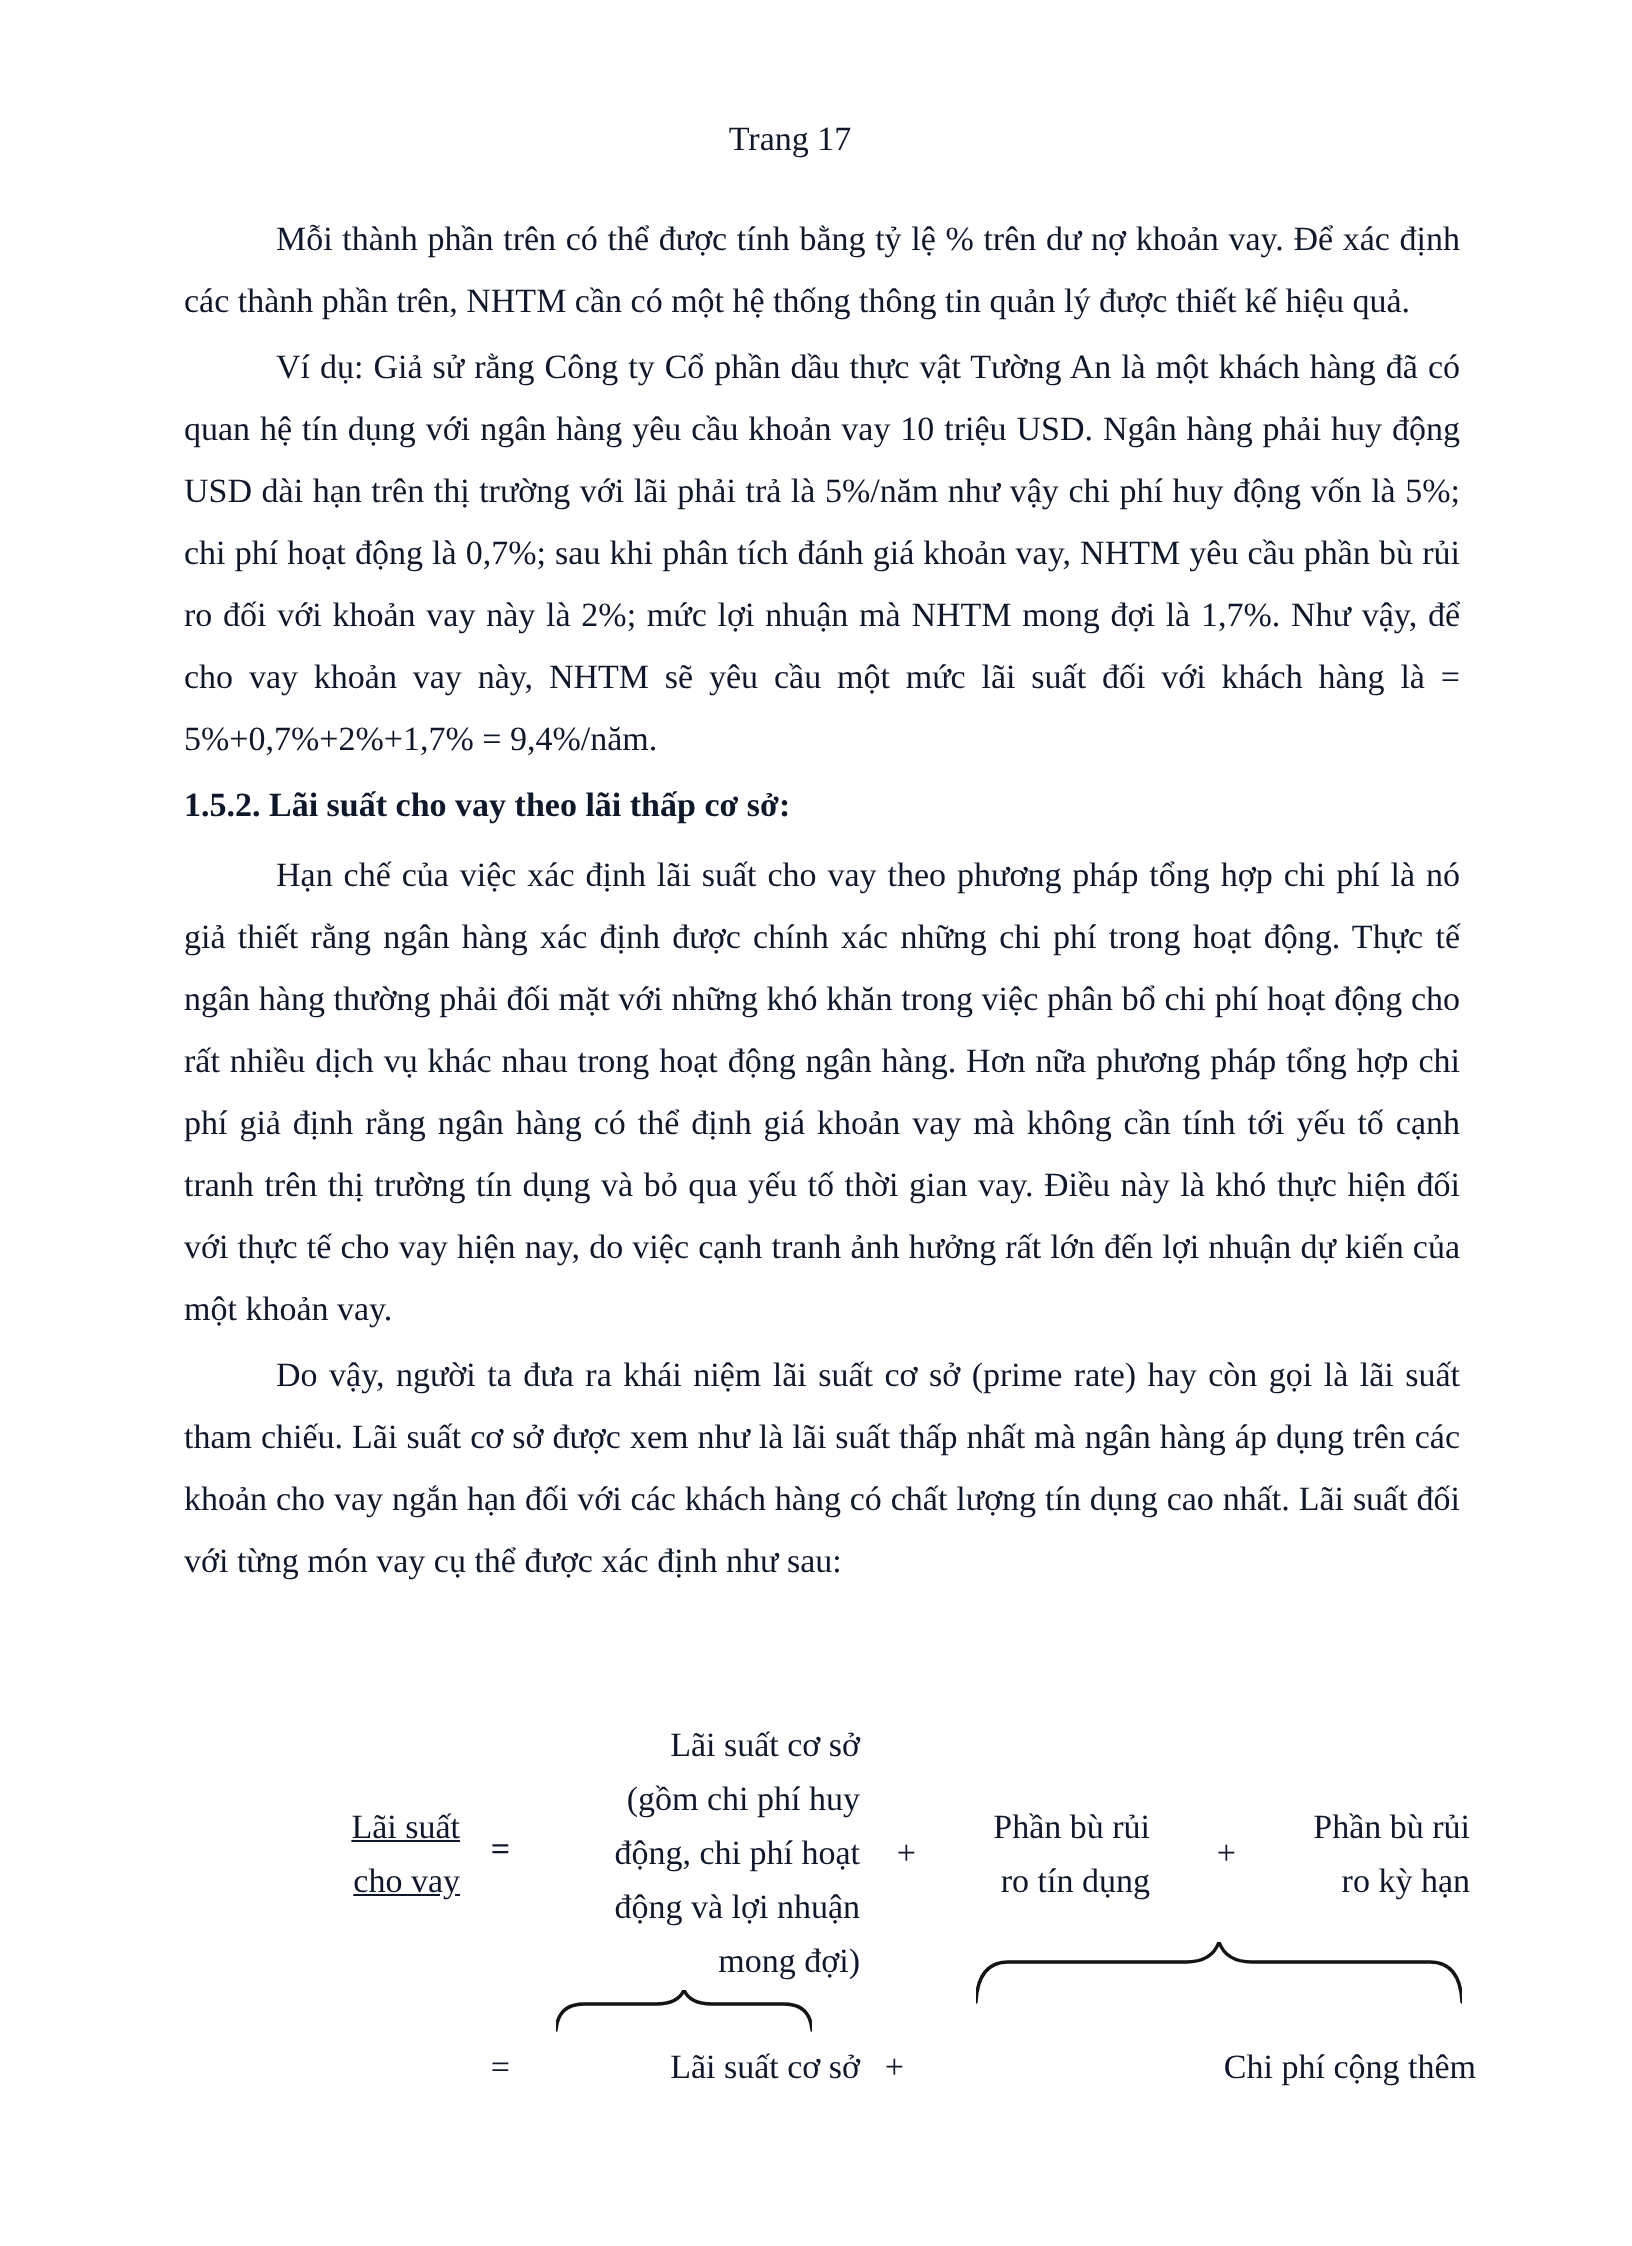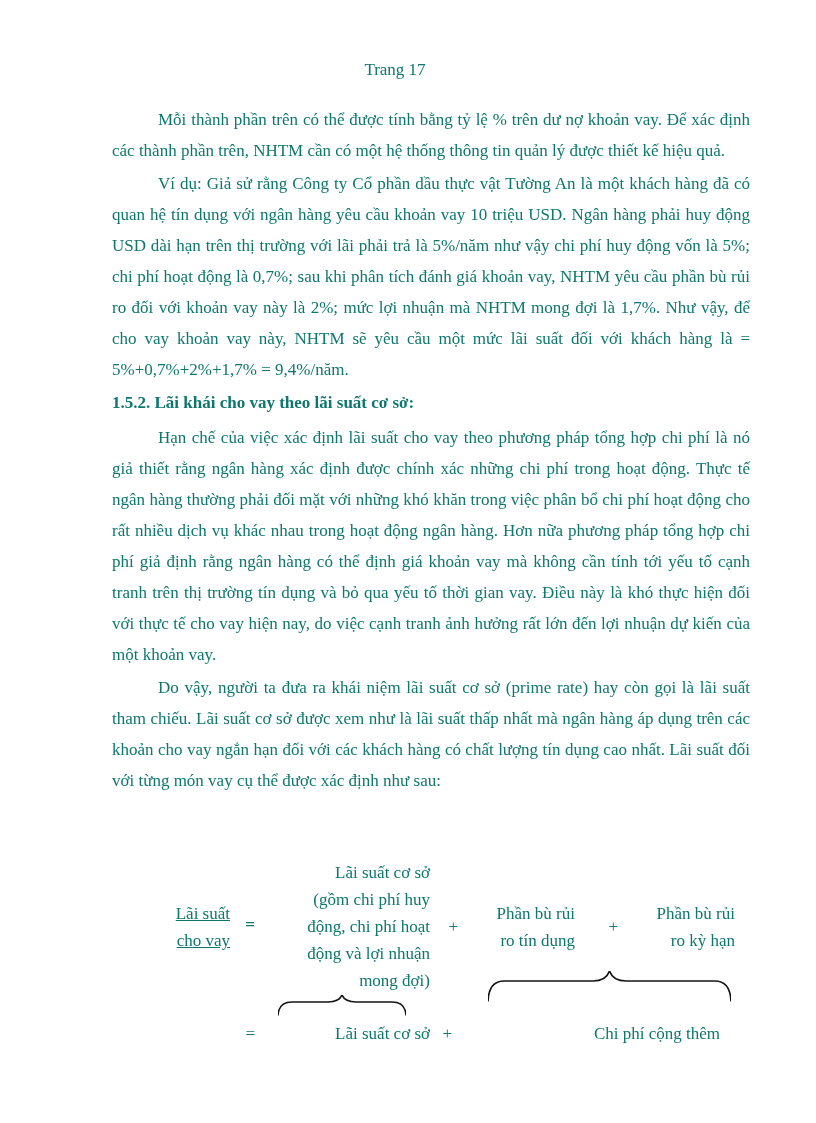--- a/index.html
+++ b/index.html
@@ -2,35 +2,35 @@
 <html lang="vi"><head>
 <meta charset="utf-8">
 <style>
   html, body { margin: 0; padding: 0; background: #ffffff; }
   .page {
     position: relative;
     width: 816px;
     height: 1123px;
     background: #ffffff;
     font-family: "Liberation Serif", "DejaVu Serif", serif;
-    color: #0f766e;
+    color: #0f172a;
     overflow: hidden;
   }
   .page-number {
     position: absolute;
     top: 60px;
     left: 0;
     width: 790px;
     text-align: center;
     font-size: 17px;
   }
   .content {
     position: absolute;
     top: 104px;
-    left: 112px;
+    left: 92px;
     width: 638px;
     font-size: 17px;
     line-height: 31px;
     text-align: justify;
   }
   .para {
     margin: 0 0 2px 0;
     text-indent: 46px;
   }
   .heading {
@@ -66,21 +66,21 @@
 </head>
 <body>
 
 <div class="page">
 
   <div class="page-number">Trang 17</div>
 
   <div class="content">
     <p class="para">Mỗi thành phần trên có thể được tính bằng tỷ lệ % trên dư nợ khoản vay. Để xác định các thành phần trên, NHTM cần có một hệ thống thông tin quản lý được thiết kế hiệu quả.</p>
     <p class="para">Ví dụ: Giả sử rằng Công ty Cổ phần dầu thực vật Tường An là một khách hàng đã có quan hệ tín dụng với ngân hàng yêu cầu khoản vay 10 triệu USD. Ngân hàng phải huy động USD dài hạn trên thị trường với lãi phải trả là 5%/năm như vậy chi phí huy động vốn là 5%; chi phí hoạt động là 0,7%; sau khi phân tích đánh giá khoản vay, NHTM yêu cầu phần bù rủi ro đối với khoản vay này là 2%; mức lợi nhuận mà NHTM mong đợi là 1,7%. Như vậy, để cho vay khoản vay này, NHTM sẽ yêu cầu một mức lãi suất đối với khách hàng là = 5%+0,7%+2%+1,7% = 9,4%/năm.</p>
-    <h2 class="heading">1.5.2. Lãi khái cho vay theo lãi suất cơ sở:</h2>
+    <h2 class="heading">1.5.2. Lãi suất cho vay theo lãi thấp cơ sở:</h2>
     <p class="para">Hạn chế của việc xác định lãi suất cho vay theo phương pháp tổng hợp chi phí là nó giả thiết rằng ngân hàng xác định được chính xác những chi phí trong hoạt động. Thực tế ngân hàng thường phải đối mặt với những khó khăn trong việc phân bổ chi phí hoạt động cho rất nhiều dịch vụ khác nhau trong hoạt động ngân hàng. Hơn nữa phương pháp tổng hợp chi phí giả định rằng ngân hàng có thể định giá khoản vay mà không cần tính tới yếu tố cạnh tranh trên thị trường tín dụng và bỏ qua yếu tố thời gian vay. Điều này là khó thực hiện đối với thực tế cho vay hiện nay, do việc cạnh tranh ảnh hưởng rất lớn đến lợi nhuận dự kiến của một khoản vay.</p>
     <p class="para">Do vậy, người ta đưa ra khái niệm lãi suất cơ sở (prime rate) hay còn gọi là lãi suất tham chiếu. Lãi suất cơ sở được xem như là lãi suất thấp nhất mà ngân hàng áp dụng trên các khoản cho vay ngắn hạn đối với các khách hàng có chất lượng tín dụng cao nhất. Lãi suất đối với từng món vay cụ thể được xác định như sau:</p>
   </div>
 
   <div class="formula">
 
     <div class="f-item" style="left:140px; top:45px; width:90px;text-decoration:underline;">Lãi suất
 cho vay</div>
     <div class="f-item" style="left:225px; top:56px; width:30px; font-weight:bold;">=</div>
     <div class="f-item" style="left:270px; top:4px; width:160px;">Lãi suất cơ sở
@@ -98,16 +98,16 @@
     <svg class="brace" style="left:278px; top:140px;" width="128" height="21" viewBox="0 0 128 21">
       <path d="M 0,20 Q 1,7 14,7 L 50,7 Q 61,7 64,0 Q 67,7 78,7 L 114,7 Q 127,7 128,20"></path>
     </svg>
     <svg class="brace" style="left:488px; top:116px;" width="243" height="31" viewBox="0 0 243 31">
       <path d="M 0,30 Q 1,10 16,10 L 105,10 Q 118,10 121.5,0 Q 125,10 138,10 L 227,10 Q 242,10 243,30"></path>
     </svg>
 
     <div class="f-item" style="left:225px; top:165px; width:30px;">=</div>
     <div class="f-item" style="left:270px; top:165px; width:160px;">Lãi suất cơ sở</div>
     <div class="f-item" style="left:422px; top:165px; width:30px;">+</div>
-    <div class="f-item" style="left:480px; top:165px; width:240px;">Chi phí cộng thêm</div>
+    <div class="f-item" style="left:498px; top:165px; width:240px;">Chi phí cộng thêm</div>
   </div>
 
 </div>
 
 </body></html>

